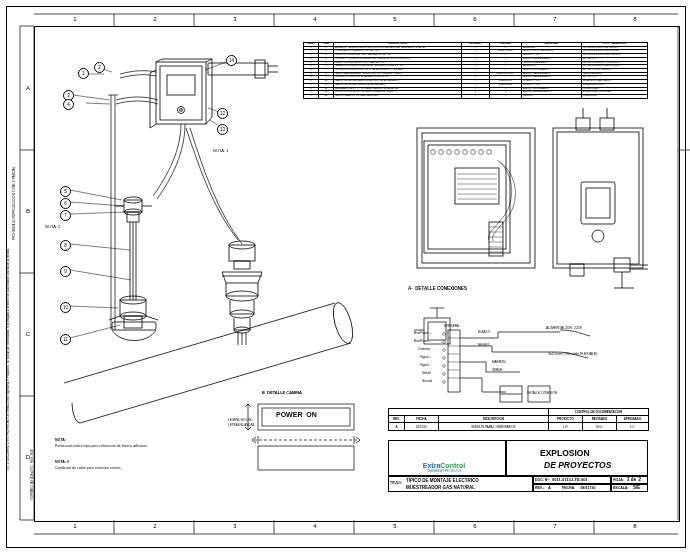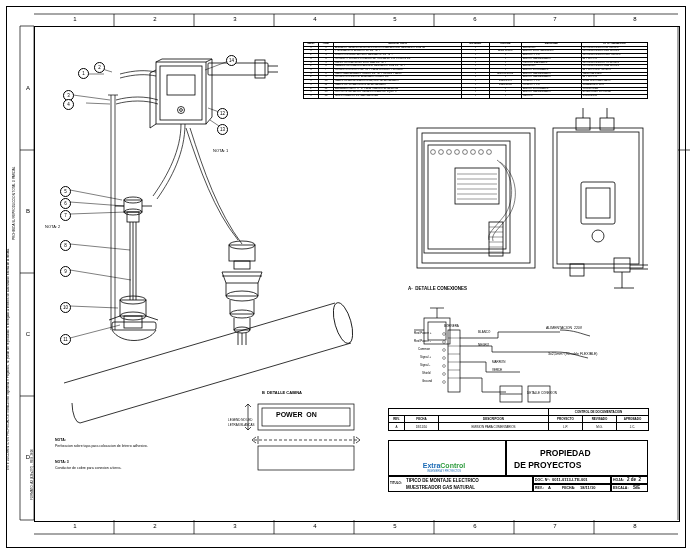--- a/index.html
+++ b/index.html
@@ -570,22 +570,22 @@
 
   <div class="box" style="left:388px;top:440px;width:260px;height:52px;"></div>
   <div class="box thin" style="left:388px;top:440px;width:118px;height:36px;"></div>
   <div class="box thin" style="left:506px;top:440px;width:142px;height:36px;"></div>
 
   <div class="logo">
     <div class="l1"><span>Extra</span><span class="grn">Control</span></div>
     <div class="l2">INGENIERIA Y PROYECTOS</div>
   </div>
 
-  <div class="lbl f85 b" style="left:540px;top:448px;">PROPIEDAD</div>
-  <div class="lbl f85 b" style="left:514px;top:460px;">DE PROYECTOS</div>
+  <div class="lbl f85 b" style="left:540px;top:448px;">EXPLOSION</div>
+  <div class="lbl f85 b" style="left:544px;top:460px;font-style:italic;">DE PROYECTOS</div>
 
   <div class="box thin" style="left:388px;top:476px;width:145px;height:16px;"></div>
   <div class="box thin" style="left:533px;top:476px;width:78px;height:8px;"></div>
   <div class="box thin" style="left:611px;top:476px;width:37px;height:8px;"></div>
   <div class="box thin" style="left:533px;top:484px;width:78px;height:8px;"></div>
   <div class="box thin" style="left:611px;top:484px;width:37px;height:8px;"></div>
 
   <div class="lbl f3 b" style="left:390px;top:481px;">TITULO:</div>
   <div class="lbl f45 b" style="left:406px;top:478px;">TIPICO DE MONTAJE ELECTRICO</div>
   <div class="lbl f45 b" style="left:406px;top:485px;">MUESTREADOR GAS NATURAL</div>

